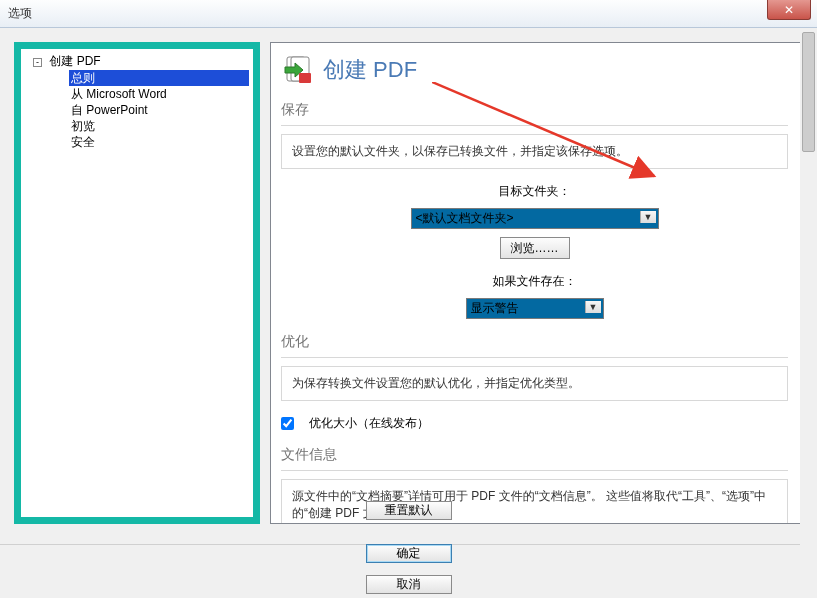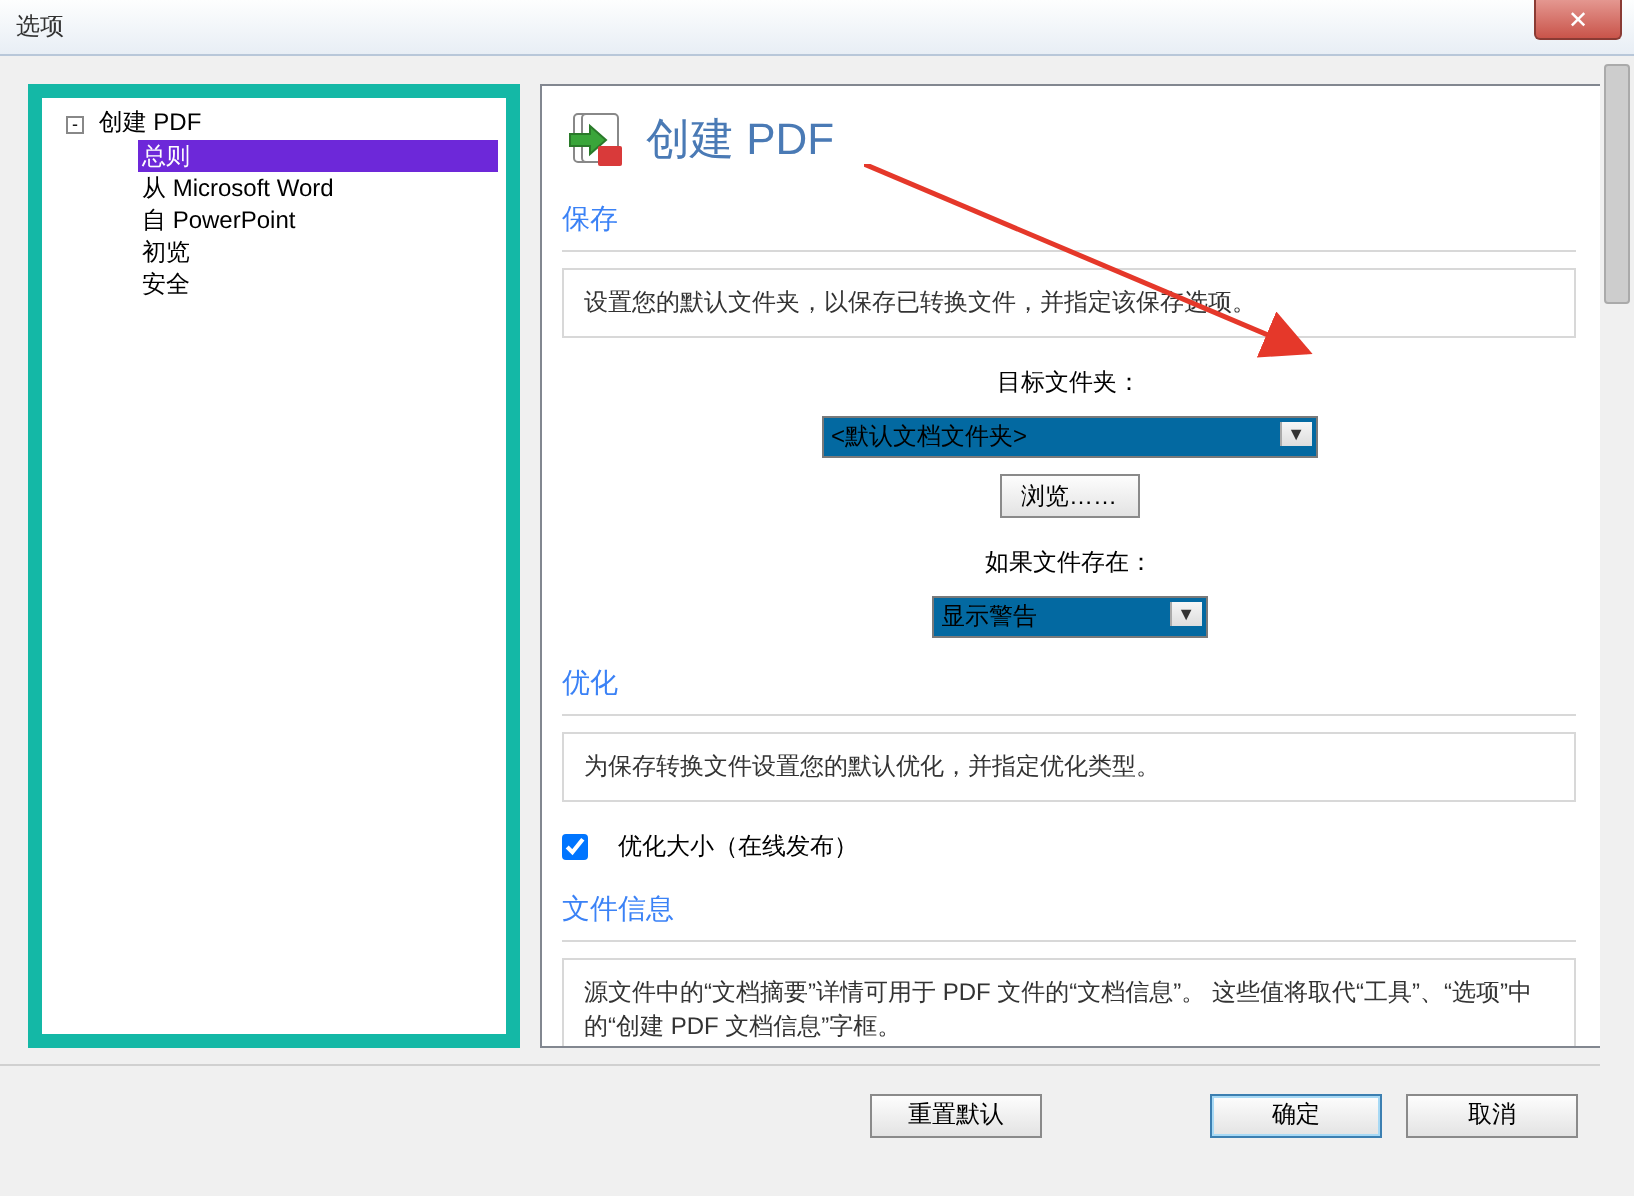--- a/index.html
+++ b/index.html
@@ -10,44 +10,44 @@
 .close-btn { position: absolute; right: 6px; top: 0; width: 44px; height: 20px; background: linear-gradient(#e49790, #c9544a); border: 1px solid #8a3b34; border-top: none; border-radius: 0 0 3px 3px; display: flex; align-items: center; justify-content: center; color: #fff; font-size: 11px; cursor: pointer; }
 
 .main-area { display: flex; padding: 14px; gap: 10px; height: 510px; }
 
 .tree-panel { width: 246px; border: 7px solid #14b8a6; background: #fff; padding: 4px; }
 .tree-root { padding-left: 8px; }
 .tree-toggle { display: inline-block; width: 9px; height: 9px; border: 1px solid #888; text-align: center; line-height: 7px; font-size: 9px; margin-right: 4px; cursor: pointer; background: #fff; }
 .tree-root-label { cursor: pointer; }
 .tree-children { padding-left: 36px; }
 .tree-item { cursor: pointer; line-height: 16px; padding: 0 2px; }
-.tree-item.selected { background: #6d28d9; color: #fff; }
+.tree-item.selected { background: #1d4ed8; color: #fff; }
 
 .content-panel { flex: 1; border: 1px solid #828790; background: #fff; position: relative; overflow: hidden; }
 .content-inner { padding: 10px 14px 10px 10px; }
 
 .page-header { display: flex; align-items: center; gap: 8px; margin-bottom: 14px; }
 .page-header-icon { width: 34px; height: 34px; position: relative; }
 .page-header-title { font-size: 22px; color: #4a7ab5; font-weight: normal; }
 
-.section-title { color: #3b82f6; font-size: 14px; margin-bottom: 6px; }
+.section-title { color: #737373; font-size: 14px; margin-bottom: 6px; }
 .section-sep { border: none; border-top: 1px solid #d8d8d8; margin-bottom: 8px; }
 .desc-box { border: 1px solid #d8d8d8; padding: 8px 10px; margin-bottom: 14px; color: #333; }
 
 .form-row { display: flex; align-items: center; gap: 8px; margin-bottom: 14px; flex-direction: column; }
 .form-label { width: 72px; }
 .select { border: 1px solid #7a7a7a; background: #0369a1; height: 21px; padding: 0 4px; appearance: none; position: relative; }
 .select-wrap { position: relative; display: inline-block; }
 .select-wrap::after { content: "▼"; position: absolute; right: 3px; top: 3px; font-size: 9px; pointer-events: none; color: #333; background: linear-gradient(#f6f6f6,#ddd); border-left:1px solid #aaa; padding: 1px 3px; }
 .btn { border: 1px solid #8a8a8a; background: linear-gradient(#fdfdfd, #e3e3e3); padding: 0 10px; cursor: pointer; height: 22px; }
 
 .checkbox-row { display: flex; align-items: center; gap: 15px; margin-bottom: 14px; }
 .checkbox-row input { margin: 0; }
 
-.button-bar { position: absolute; left: 0; right: 0; bottom: 16px; height: 50px; border-top: 1px solid #d0d0d0; display: flex; align-items: center; justify-content: flex-end; gap: 12px; padding: 0 28px; background: #f0f0f0; }
+.button-bar { position: absolute; left: 0; right: 0; bottom: 4px; height: 50px; border-top: 1px solid #d0d0d0; display: flex; align-items: center; justify-content: flex-end; gap: 12px; padding: 0 28px; background: #f0f0f0; flex-direction: column; }
 .button-bar .btn { min-width: 86px; text-align: center; }
 .button-bar .spacer { width: 60px; }
 .btn.default { border: 1px solid #3c7fb1; box-shadow: inset 0 0 0 1px #a7d9f5; }
 
 .arrow-annot { position: absolute; pointer-events: none; z-index: 50; }
 
 .outer-scroll { position: absolute; right: 0; top: 28px; bottom: 0; width: 17px; background: #f0f0f0; }
 .outer-scroll-thumb { position: absolute; left: 2px; right: 2px; top: 4px; height: 120px; background: #cdcdcd; border: 1px solid #aaa; border-radius: 2px; }
 </style>
 </head>

